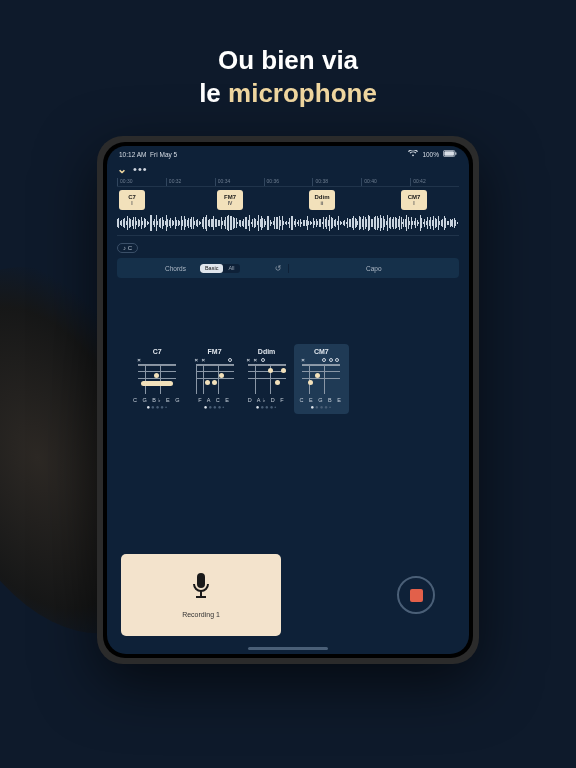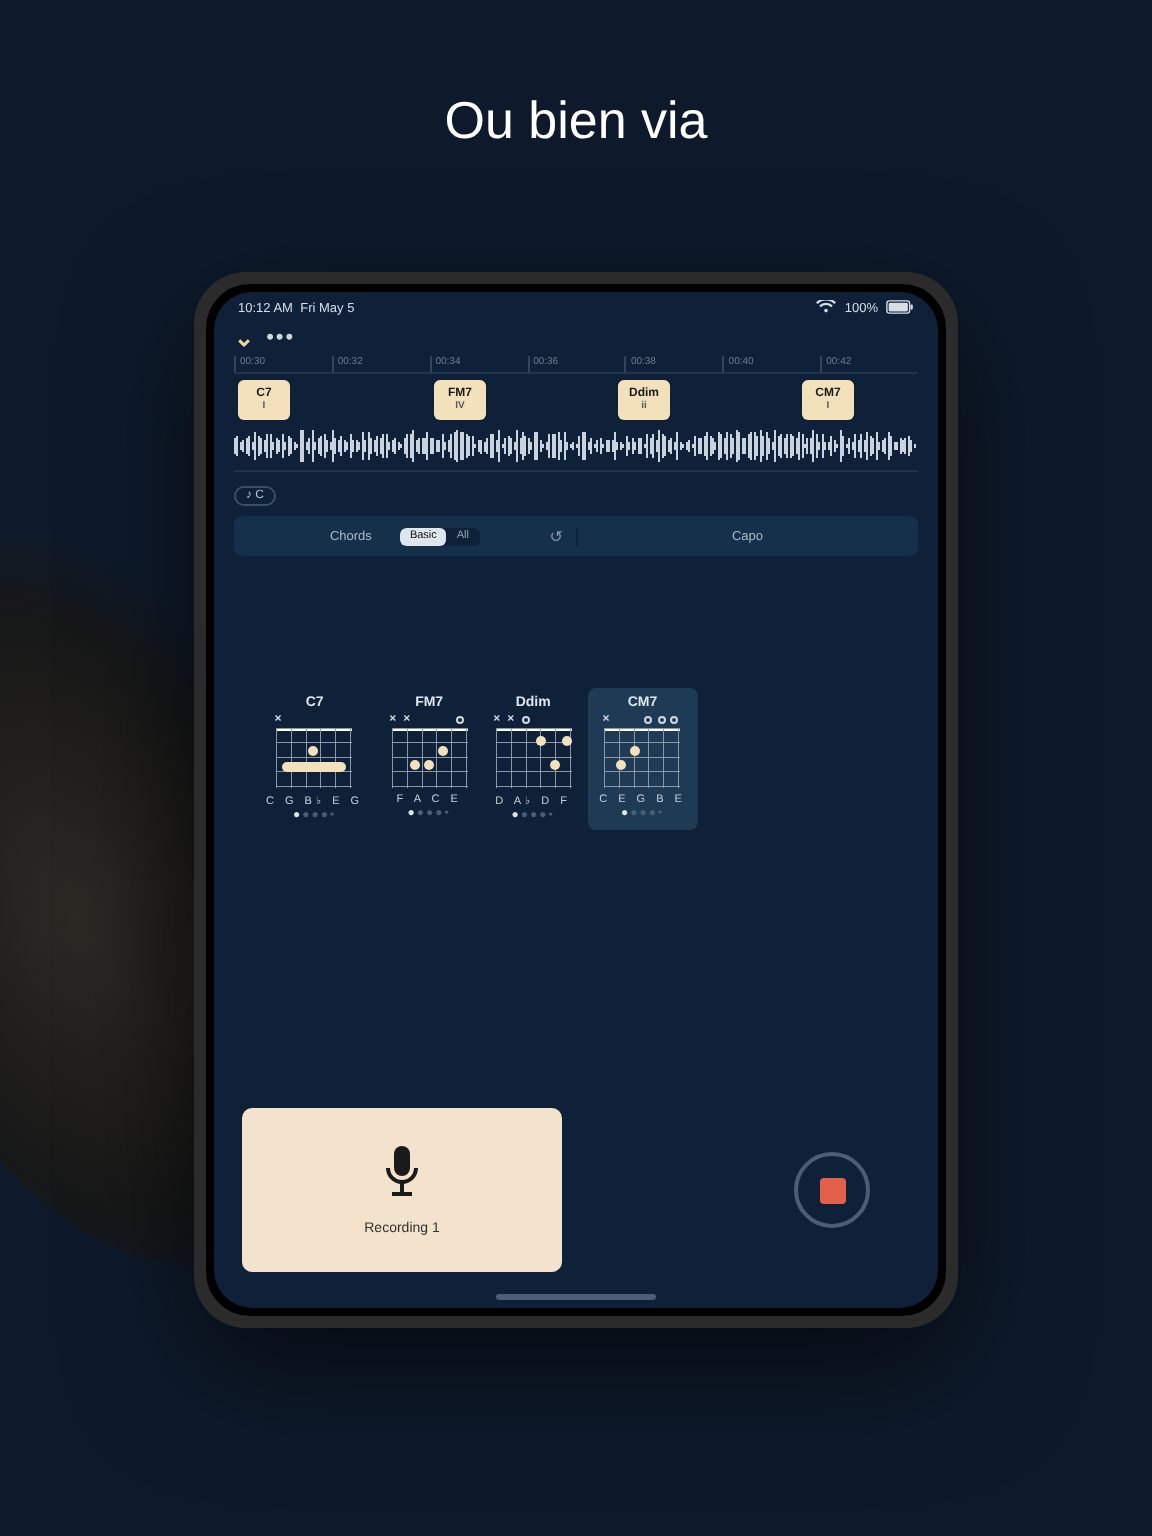--- a/index.html
+++ b/index.html
@@ -1,18 +1,18 @@
 <!DOCTYPE html>
 <html><head>
 <meta charset="utf-8">
 <style>
   *{box-sizing:border-box;margin:0;padding:0;font-family:-apple-system,BlinkMacSystemFont,sans-serif}
   body{width:576px;height:768px;background:#0e1a2b;overflow:hidden;position:relative}
   .bgimg{position:absolute;left:-60px;top:260px;width:240px;height:380px;background:radial-gradient(ellipse 160px 260px at 40% 50%,#3a2f22 0%,#1a160f 60%,transparent 80%);border-radius:50%;transform:rotate(-20deg);opacity:.7}
-  .headline{position:absolute;top:44px;left:0;right:0;text-align:center;color:#fff;font-size:26px;font-weight:400;line-height:1.25}
+  .headline{position:absolute;top:44px;left:0;right:0;text-align:center;color:#fff;font-size:26px;font-weight:700;line-height:1.25}
   .headline .hl2{color:#f0d7a0}
   .device{position:absolute;left:97px;top:136px;width:382px;height:528px;border-radius:26px;background:#2b2b2b;padding:6px;box-shadow:0 20px 60px rgba(0,0,0,.6)}
   .bezel{width:100%;height:100%;border-radius:22px;background:#000;padding:4px}
   .screen{width:100%;height:100%;border-radius:19px;background:#0e2138;position:relative;overflow:hidden}
   .status{display:flex;justify-content:space-between;align-items:center;height:14px;padding:2px 12px 0;color:#d8dee6;font-size:6.5px;font-weight:500}
   .status .sr{display:flex;align-items:center;gap:4px}
   .topbar{height:18px;display:flex;align-items:center;padding:0 10px;gap:6px}
   .chevdown{color:#f0d7a0;font-size:12px;font-weight:700}
   .dots{color:#d0d6df;font-size:11px;letter-spacing:1px}
   .ruler{height:8px;display:flex;color:#6d7d90;font-size:5px;padding:0 10px;gap:0}
@@ -54,20 +54,23 @@
   .homebar{position:absolute;bottom:4px;left:50%;transform:translateX(-50%);width:80px;height:3px;border-radius:2px;background:#4a5f77}
   svg.batt{width:14px;height:7px}
 </style>
 </head>
 <body>
 
 <div class="bgimg"></div>
 
 <div class="headline">
   <div>Ou bien via</div>
+  <div>
+    <span>le </span><span class="hl2">microphone</span>
+  </div>
 </div>
 
 <div class="device">
  <div class="bezel">
   <div class="screen">
 
     <div class="status">
       <div>
         <span>10:12 AM</span>&nbsp;&nbsp;<span>Fri May 5</span>
       </div>

